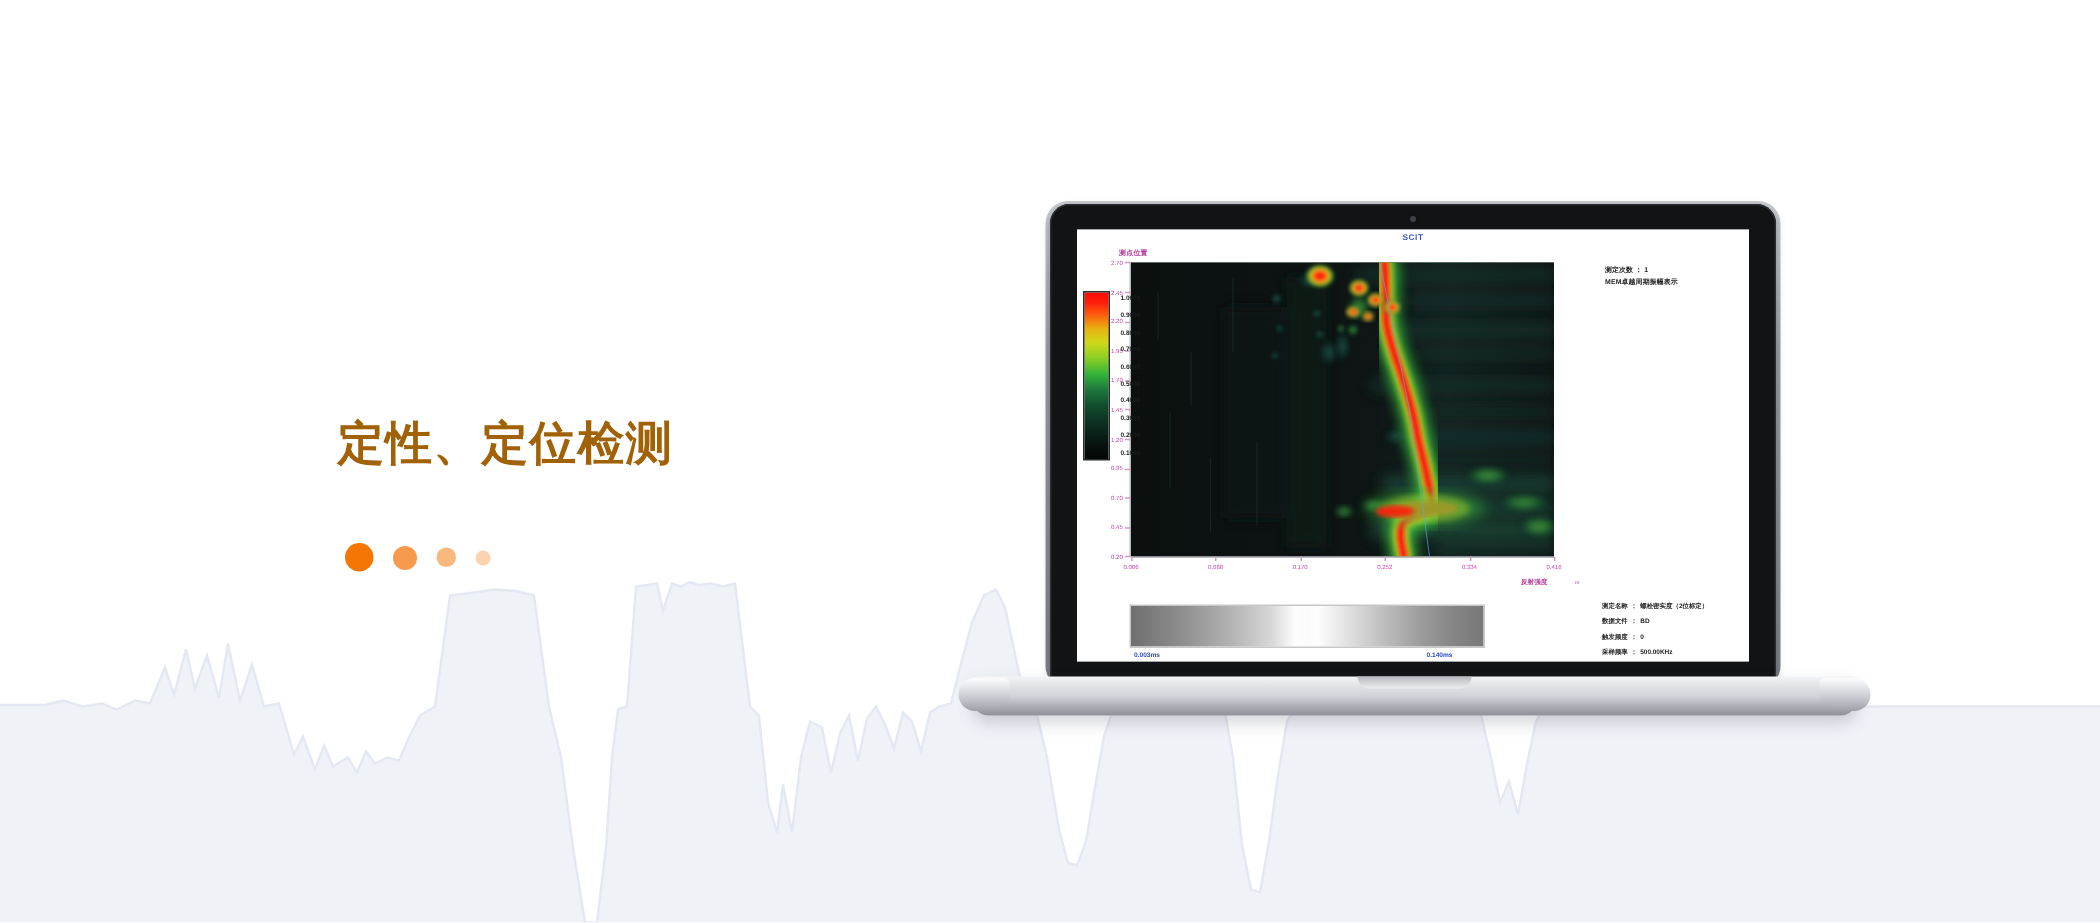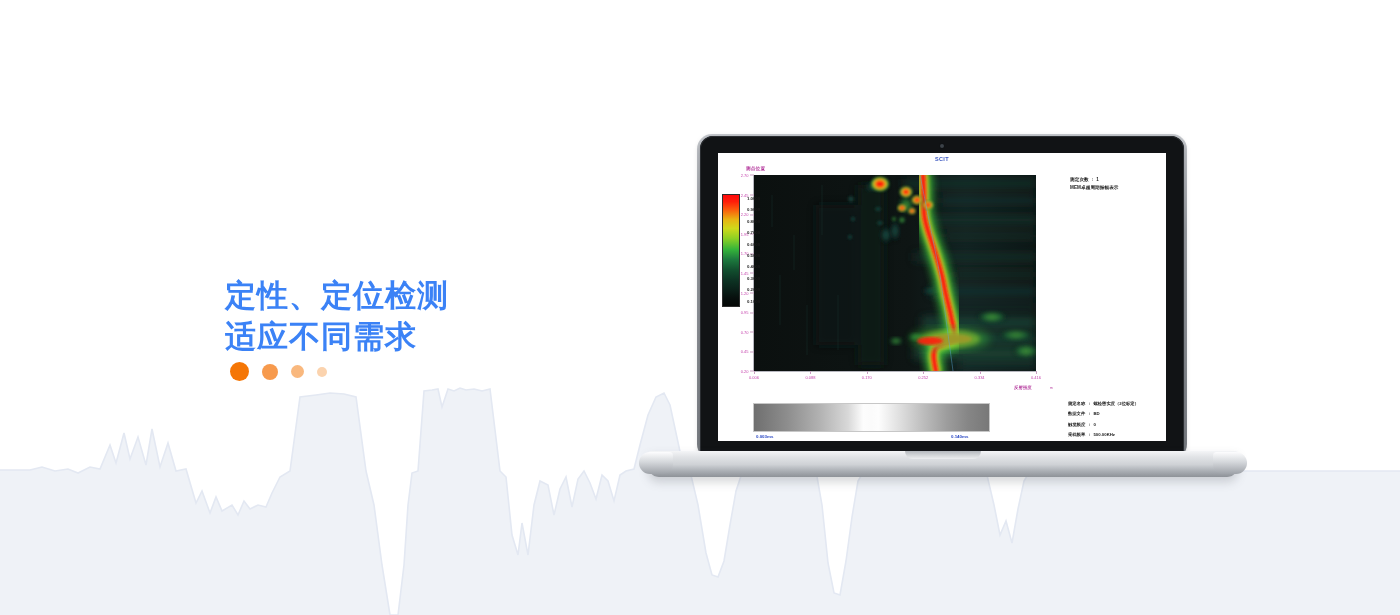--- a/index.html
+++ b/index.html
@@ -10,21 +10,21 @@
   }
 
   
   #bg-wave{position:absolute;left:0;bottom:0;width:1400px;height:230px;pointer-events:none;}
 
   
   #headline{
     position:absolute;left:225px;top:275px;width:420px;
   }
   #headline .line{
-    font-size:31px;font-weight:bold;color:#3b82f6;letter-spacing:1px;
+    font-size:31px;font-weight:bold;color:#a16207;letter-spacing:1px;
     line-height:41px;white-space:nowrap;
   }
   #dots{position:absolute;left:230px;top:362px;display:flex;align-items:center;gap:13px;}
   .dot{border-radius:50%;display:block;}
   .dot.d0{width:19px;height:19px;background:#f57605;}
   .dot.d1{width:16px;height:16px;background:#f79a4d;}
   .dot.d2{width:13px;height:13px;background:#f9b87e;}
   .dot.d3{width:10px;height:10px;background:#fbd3ae;}
 
   
@@ -200,21 +200,20 @@
            L896,58 L902,30 L908,52 L914,28 L920,54 L926,18 L932,50 L938,20
            L944,52 L950,24 L956,56 L962,30 L968,62 L974,36 L980,70 L986,86
            L994,120 L1000,150 L1006,136 L1012,158 L1018,124 L1024,96 L1030,86
            L1040,86 L1050,60 L1058,34 L1066,22 L1074,34 L1082,58 L1090,78
            L1096,86 L1108,86 L1118,84 L1126,88 L1134,82 L1142,90 L1150,72
            L1158,60 L1166,56 L1172,62 L1180,72 L1190,84 L1200,86 L1400,86" fill="none" stroke="#e3e8f2" stroke-width="1.6"></path>
 </svg>
 
 <div id="headline">
   <div class="line">定性、定位检测</div>
-  <div class="line">适应不同需求</div>
 </div>
 
 <div id="dots">
   <span class="dot d0"></span>
   <span class="dot d1"></span>
   <span class="dot d2"></span>
   <span class="dot d3"></span>
 </div>
 
 <div id="laptop">

